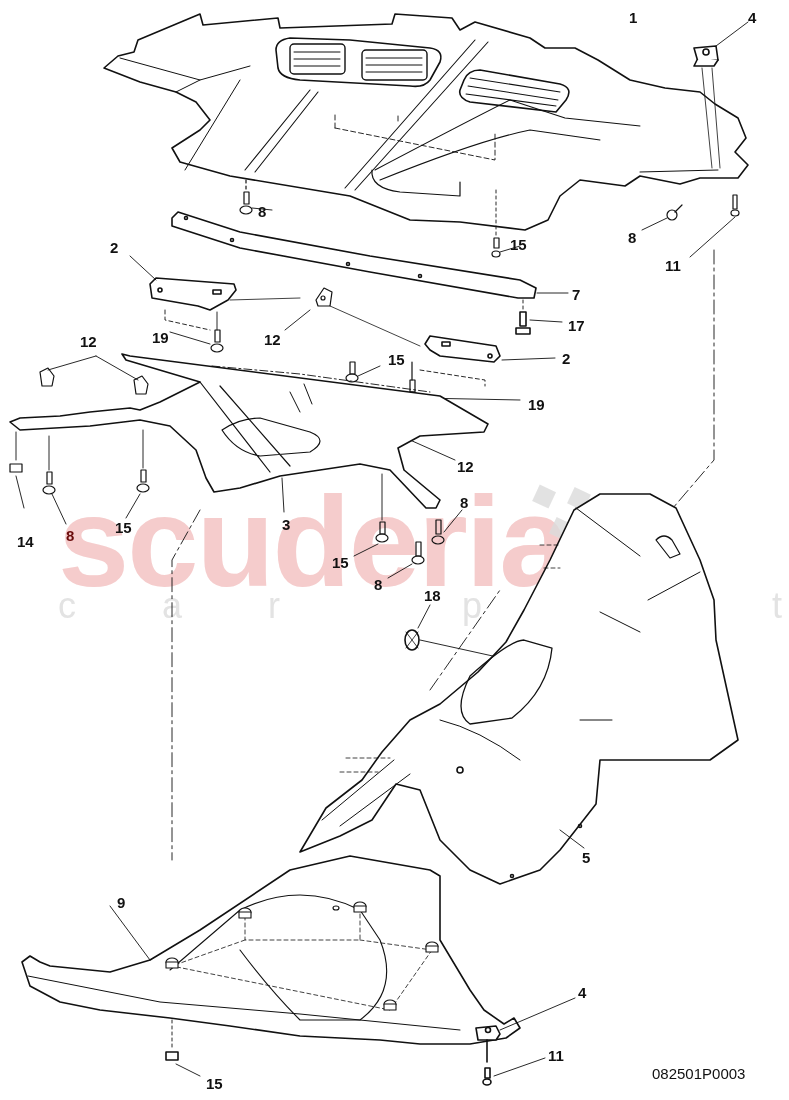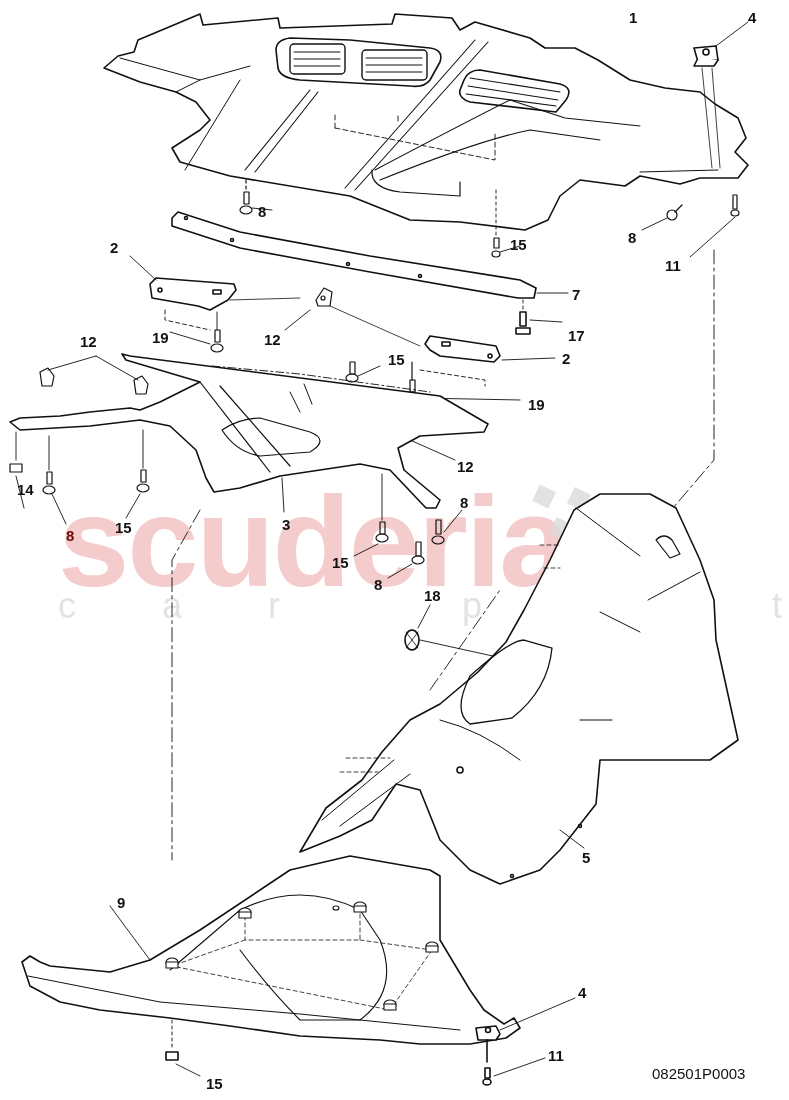--- a/index.html
+++ b/index.html
@@ -220,29 +220,29 @@
   </svg>
 
   <div class="lbl" style="left:629px;top:10px">1</div>
   <div class="lbl" style="left:748px;top:10px">4</div>
   <div class="lbl" style="left:258px;top:204px">8</div>
   <div class="lbl" style="left:510px;top:237px">15</div>
   <div class="lbl" style="left:628px;top:230px">8</div>
   <div class="lbl" style="left:665px;top:258px">11</div>
   <div class="lbl" style="left:110px;top:240px">2</div>
   <div class="lbl" style="left:572px;top:287px">7</div>
-  <div class="lbl" style="left:568px;top:328px">17</div>
+  <div class="lbl" style="left:568px;top:318px">17</div>
   <div class="lbl" style="left:264px;top:332px">12</div>
   <div class="lbl" style="left:152px;top:330px">19</div>
   <div class="lbl" style="left:80px;top:334px">12</div>
   <div class="lbl" style="left:388px;top:352px">15</div>
   <div class="lbl" style="left:562px;top:351px">2</div>
   <div class="lbl" style="left:528px;top:397px">19</div>
   <div class="lbl" style="left:457px;top:459px">12</div>
-  <div class="lbl" style="left:17px;top:482px">14</div>
+  <div class="lbl" style="left:17px;top:534px">14</div>
   <div class="lbl red" style="left:66px;top:528px">8</div>
   <div class="lbl" style="left:115px;top:520px">15</div>
   <div class="lbl" style="left:282px;top:517px">3</div>
   <div class="lbl" style="left:460px;top:495px">8</div>
   <div class="lbl" style="left:332px;top:555px">15</div>
   <div class="lbl" style="left:374px;top:577px">8</div>
   <div class="lbl" style="left:424px;top:588px">18</div>
   <div class="lbl" style="left:582px;top:850px">5</div>
   <div class="lbl" style="left:117px;top:895px">9</div>
   <div class="lbl" style="left:578px;top:985px">4</div>

